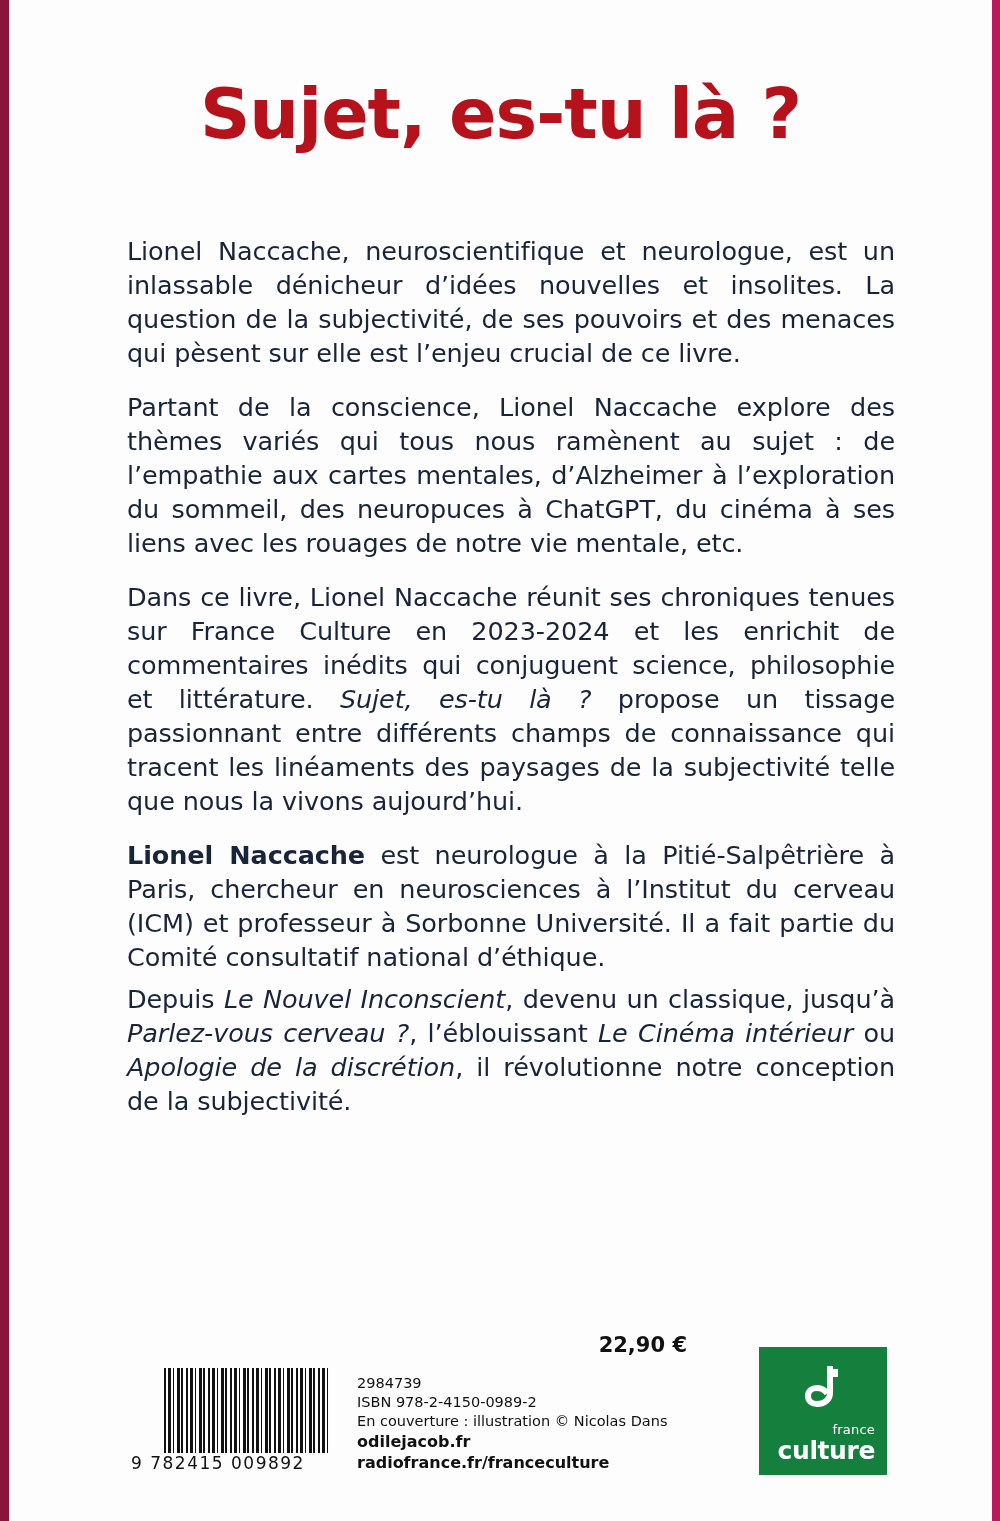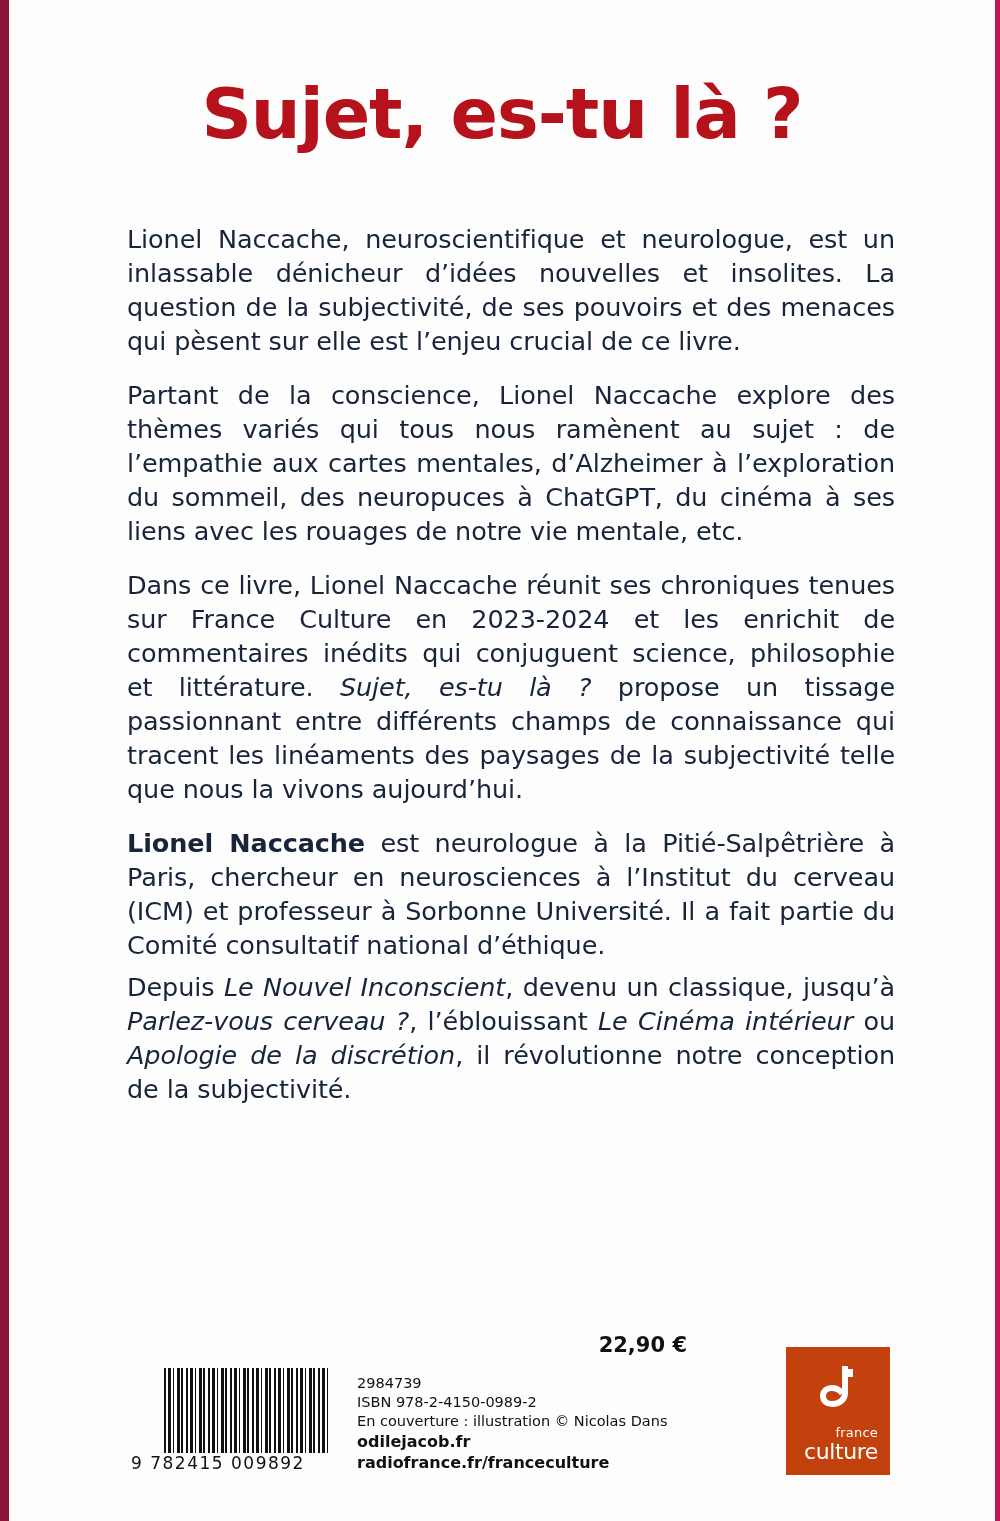--- a/index.html
+++ b/index.html
@@ -13,21 +13,21 @@
     font-family: "Liberation Sans", sans-serif;
     position: relative;
     overflow: hidden;
   }
   .page {
     position: absolute;
     inset: 0;
     background: #fdfdfd;
     box-sizing: border-box;
     border-left: 9px solid #8a1538;
-    border-right: 5px solid #be185d;
+    border-right: 8px solid #be185d;
   }
   .inner {
     position: absolute;
     left: 0; right: 0; top: 0; bottom: 0;
   }
 
   
   .title {
     position: absolute;
     top: 78px;
@@ -38,21 +38,21 @@
     font-family: "DejaVu Sans", sans-serif;
     font-weight: bold;
     font-size: 70px;
     letter-spacing: -1px;
     line-height: 1.05;
   }
 
   
   .body-block {
     position: absolute;
-    top: 222px;
+    top: 234px;
     left: 118px;
     width: 768px;
   }
   .para {
     color: #18243a;
     font-family: "DejaVu Sans", sans-serif;
     font-size: 25.5px;
     line-height: 34px;
     text-align: justify;
     margin: 0 0 20px 0;
@@ -134,23 +134,23 @@
     font-weight: bold;
     font-size: 16px;
     line-height: 21px;
   }
 
   
   .fc-logo {
     position: absolute;
     right: 105px;
     bottom: 46px;
-    width: 104px;
+    width: 128px;
     height: 128px;
-    background: #c2410c;
+    background: #15803d;
     color: #ffffff;
   }
   .fc-symbol {
     position: absolute;
     top: 16px;
     left: 0; right: 0;
     text-align: center;
   }
   .fc-symbol svg { display: inline-block; }
   .fc-text {
@@ -161,22 +161,22 @@
     font-family: "DejaVu Sans", sans-serif;
     line-height: 1;
   }
   .fc-text .fc-small {
     font-size: 13px;
     letter-spacing: 0.2px;
     display: block;
     margin-bottom: 2px;
   }
   .fc-text .fc-big {
-    font-size: 22px;
-    font-weight: normal;
+    font-size: 25px;
+    font-weight: bold;
     letter-spacing: -0.4px;
     display: block;
   }
 </style>
 </head>
 <body>
 
 <div class="page">
   <div class="inner">
 

